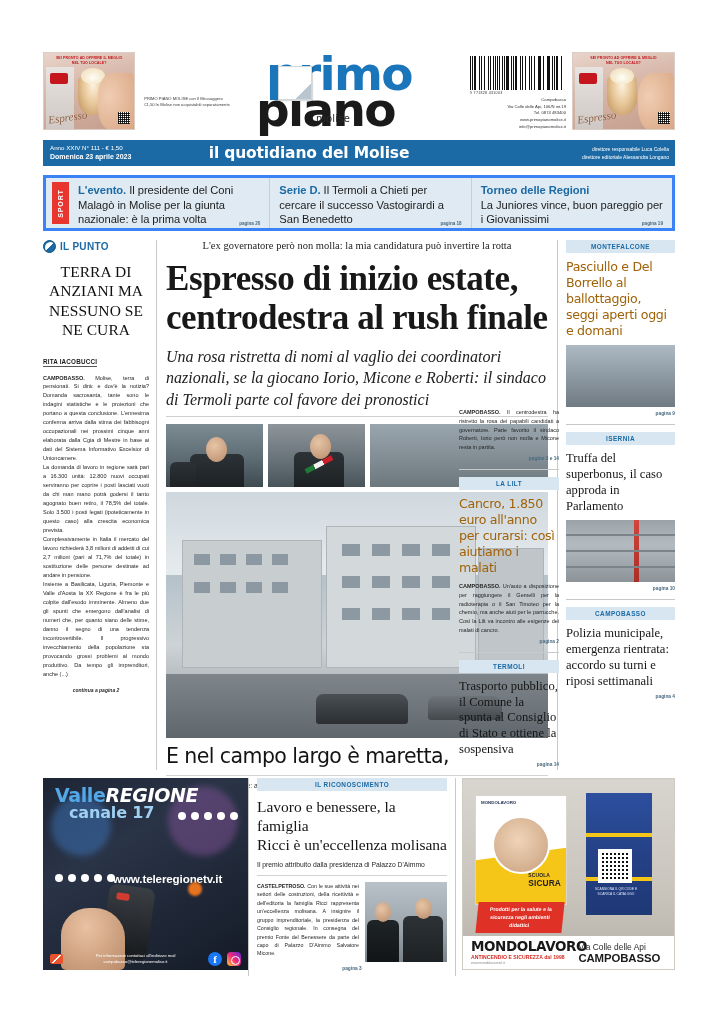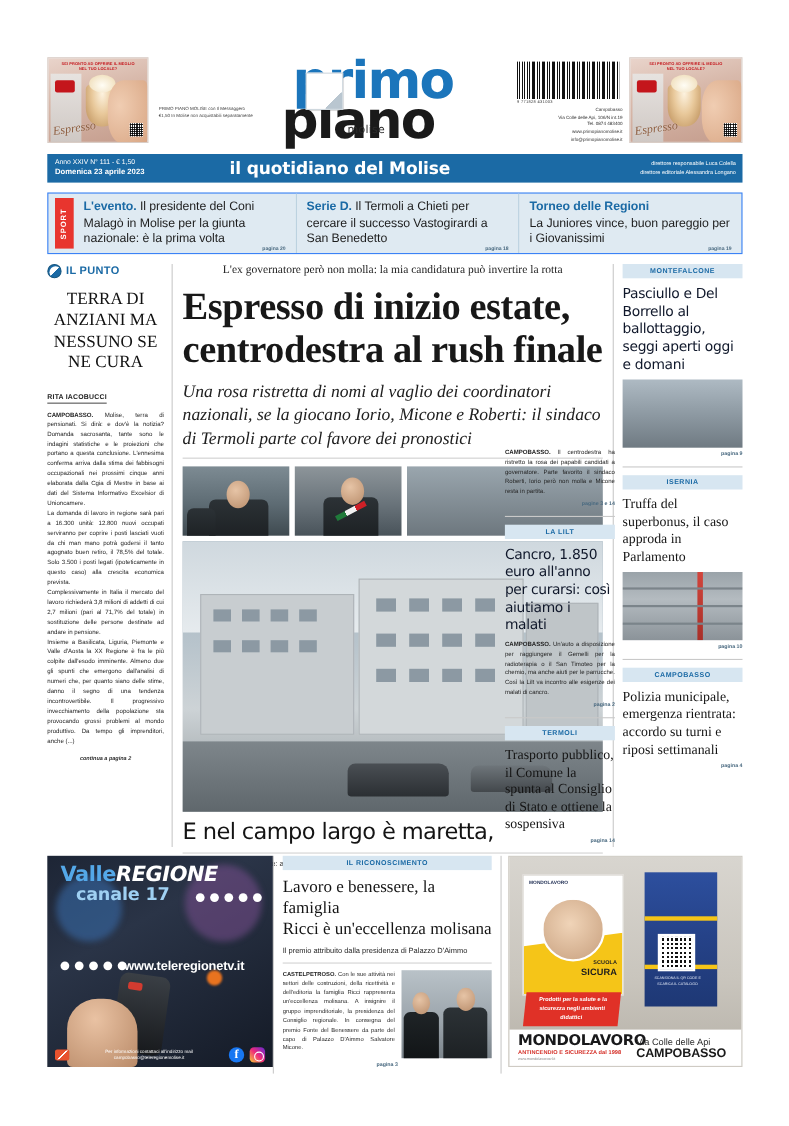--- a/index.html
+++ b/index.html
@@ -141,21 +141,21 @@
     padding-right:26px;
   }
   .datebar .directors{
     width:186px; text-align:right; padding-right:6px; color:#ffffff;
     font-size:5px; line-height:1.6;
   }
 
   
   .sportbar{
     position:absolute; left:43px; top:175px; width:632px; height:56px;
-    background:#dfeaf2; border:1px solid #3b82f6;
+    background:#dfeaf2; border:3px solid #3b82f6;
     display:flex; align-items:stretch;
   }
   .sport-tab{
     width:17px; background:#e8352e; color:#fff;
     display:flex; align-items:center; justify-content:center;
     margin:4px 0 4px 6px;
   }
   .sport-tab span{
     transform: rotate(-90deg); white-space:nowrap;
     font-size:7px; font-weight:bold; letter-spacing:.12em;
@@ -289,21 +289,21 @@
   .pg-right{ text-align:right; font-size:4.8px; font-weight:bold; color:#4a6a80; margin-top:3px;}
 
   
   .tagbar{
     background:#d7e6f1; color:#1b6aa5; text-align:center;
     font-size:6.4px; font-weight:bold; letter-spacing:.07em;
     padding:3px 0; margin-bottom:6px;
   }
   .r-headline-sans{
     font-family:"DejaVu Sans", sans-serif;
-    font-size:12.6px; line-height:1.27; color:#0f172a; letter-spacing:-0.025em;
+    font-size:12.6px; line-height:1.27; color:#a16207; letter-spacing:-0.025em;
   }
   .r-headline-serif{
     font-family:"Liberation Serif", serif;
     font-size:12.6px; line-height:1.26; color:#151515;
   }
   .r-photo{
     width:100%; height:62px; margin-top:6px; position:relative; overflow:hidden;
     background:linear-gradient(180deg,#aebac3 0%,#8e9aa3 50%,#6f7a82 100%);
   }
   .r-photo.scaffold{
@@ -443,21 +443,21 @@
     background:#f5c518;
     clip-path: polygon(0 22%, 100% 0, 100% 100%, 0 100%);
   }
   .ml-poster .circ{
     position:absolute; left:16px; top:20px; width:58px; height:58px;
     border-radius:50%;
     background: radial-gradient(circle at 45% 40%, #f0d4b8, #c79f7d);
     border:2px solid #fff;
   }
   .ml-poster .lbl{
-    position:absolute; right:5px; bottom:16px; text-align:right;
+    position:absolute; right:5px; bottom:16px; text-align:left;
     font-size:5px; color:#1e1e1e; font-weight:bold; letter-spacing:.02em;
   }
   .ml-poster .lbl .big{ font-size:8.4px; display:block; }
   .ml-poster .top{
     position:absolute; left:5px; top:4px; font-size:4.4px; font-weight:bold; color:#1b2a50;
   }
   .ml-col{
     position:absolute; right:22px; top:14px; width:66px; height:122px;
     background:linear-gradient(180deg,#2d4f9e 0%,#254288 48%,#1e3875 100%);
   }

